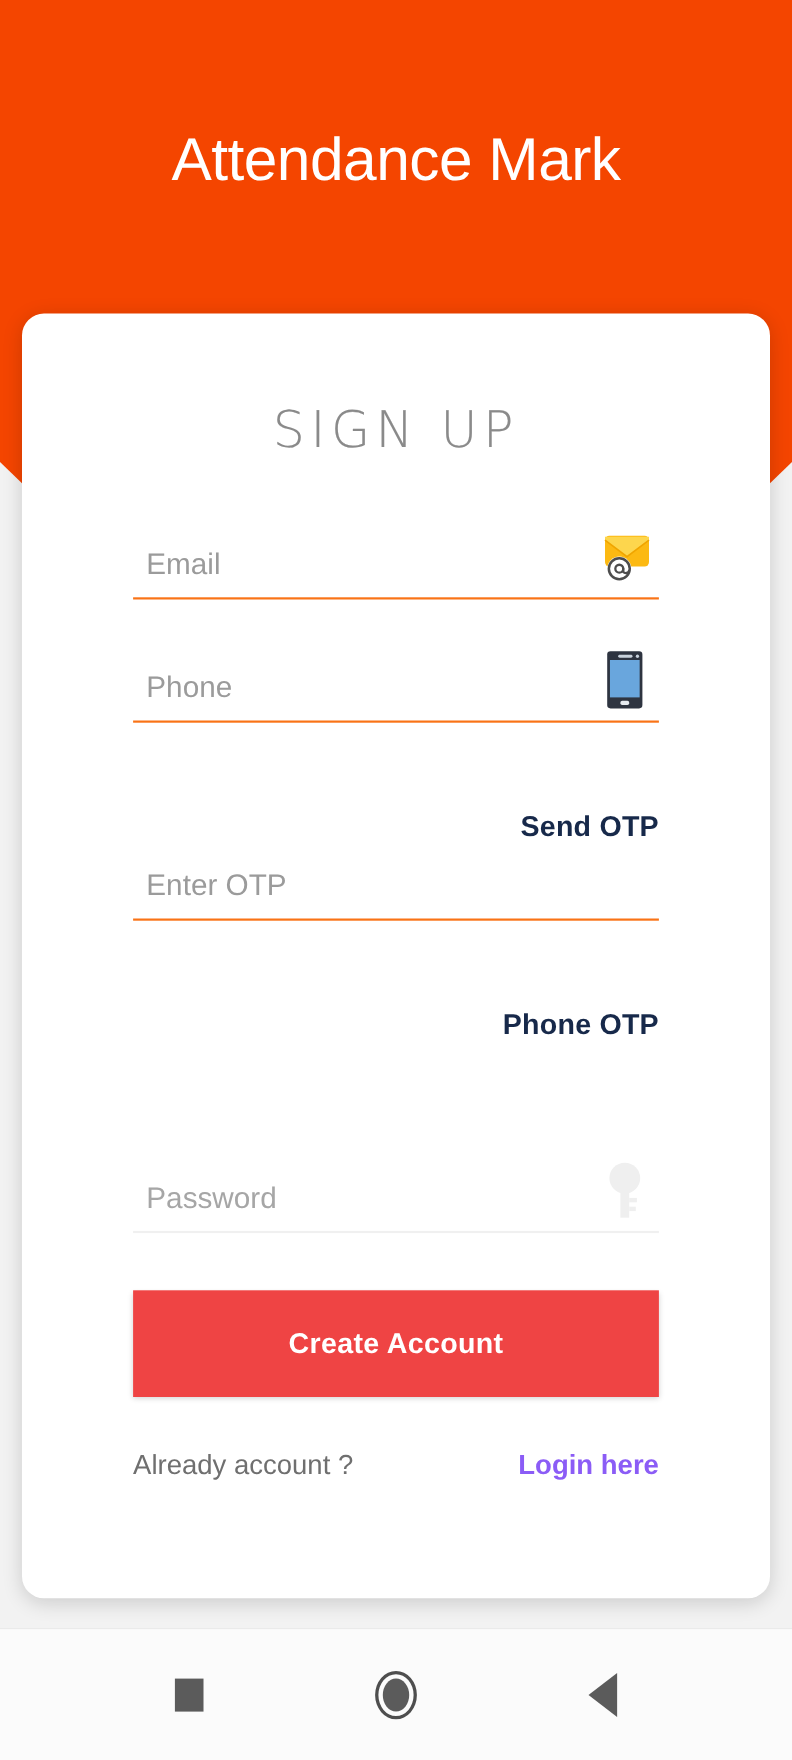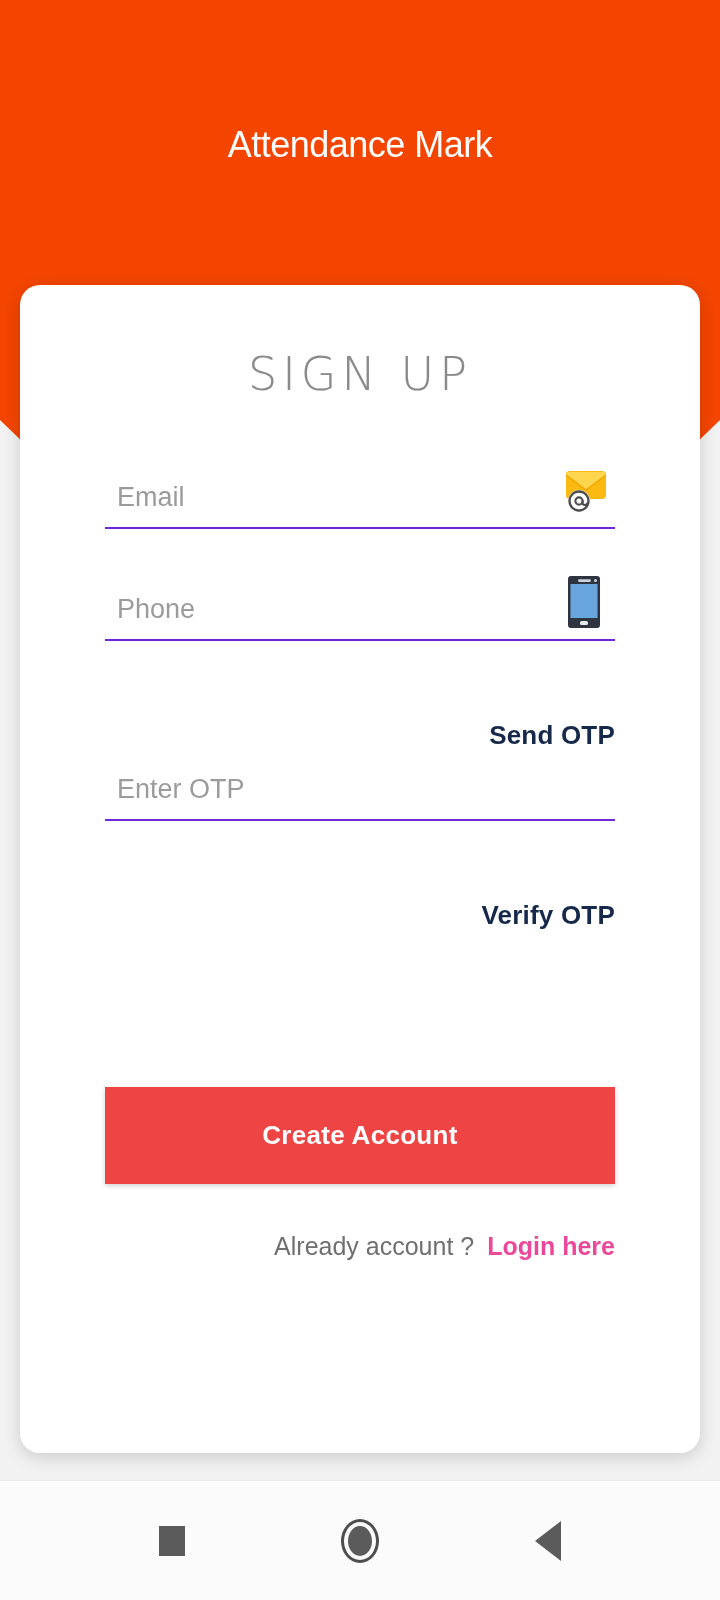--- a/index.html
+++ b/index.html
@@ -29,39 +29,39 @@
 
   #app-title {
     position: absolute;
     top: 0; left: 0;
     width: 720px;
     height: 290px;
     display: flex;
     align-items: center;
     justify-content: center;
     color: #ffffff;
-    font-size: 36px;
+    font-size: 55px;
     font-weight: 400;
     letter-spacing: -0.5px;
     z-index: 3;
     white-space: nowrap;
   }
 
   
   #signup-card {
     position: absolute;
     top: 285px;
     left: 20px;
     width: 680px;
     height: 1168px;
     background: #ffffff;
     border-radius: 20px;
     box-shadow: 0 4px 18px rgba(0,0,0,0.16);
     z-index: 4;
-    padding: 0;
+    padding: 16px;
   }
 
   #signup-heading {
     margin-top: 62px;
     text-align: center;
     font-size: 46px;
     font-weight: 300;
     color: #8a8a8a;
     letter-spacing: 5px;
     font-family: "DejaVu Sans", sans-serif;
@@ -72,21 +72,21 @@
     margin-top: 58px;
     padding: 0 85px;
   }
 
   
   .field {
     position: relative;
     height: 70px;
     display: flex;
     align-items: flex-end;
-    border-bottom: 2px solid #6d28d9;
+    border-bottom: 2px solid #f97316;
     margin-bottom: 0;
   }
 
   .field.disabled {
     border-bottom: 2px solid #f0f0f0;
   }
 
   .field-input {
     border: none;
     outline: none;
@@ -155,31 +155,31 @@
     letter-spacing: 0.3px;
     cursor: pointer;
     box-shadow: 0 2px 5px rgba(0,0,0,0.18);
   }
 
   
   #login-row {
     margin-top: 48px;
     display: flex;
     align-items: baseline;
-    justify-content: flex-end;
+    justify-content: space-between;
     gap: 13px;
   }
 
   #login-prompt {
     color: #6f6f6f;
     font-size: 25px;
   }
 
   #login-link {
-    color: #ec4899;
+    color: #8b5cf6;
     font-size: 25px;
     font-weight: bold;
     cursor: pointer;
   }
 
   
   #nav-bar {
     position: absolute;
     left: 0;
     bottom: 0;
@@ -278,29 +278,40 @@
 
     <div class="otp-action-row">
       <span class="otp-action">Send OTP</span>
     </div>
 
     <div class="field">
       <input class="field-input" type="text" placeholder="Enter OTP" style="">
     </div>
 
     <div class="otp-action-row">
-      <span class="otp-action">Verify OTP</span>
+      <span class="otp-action">Phone OTP</span>
     </div>
 
 
     <div class="spacer-md"></div>
 
 
     <div class="spacer-md"></div>
 
+    <div class="field disabled">
+      <input class="field-input" type="password" disabled="" placeholder="Password" style="">
+      <span class="field-icon">
+        <svg width="34" height="54" viewBox="0 0 34 54">
+          <circle cx="17" cy="16" r="14" fill="#efefef"></circle>
+          <rect x="13" y="27" width="8" height="25" fill="#efefef"></rect>
+          <rect x="21" y="34" width="7" height="4" fill="#efefef"></rect>
+          <rect x="21" y="42" width="6" height="4" fill="#efefef"></rect>
+        </svg>
+      </span>
+    </div>
 
     <button id="create-account-button">Create Account</button>
 
     <div id="login-row">
       <span id="login-prompt">Already account ?</span>
       <span id="login-link">Login here</span>
     </div>
 
   </div>
 </div>

